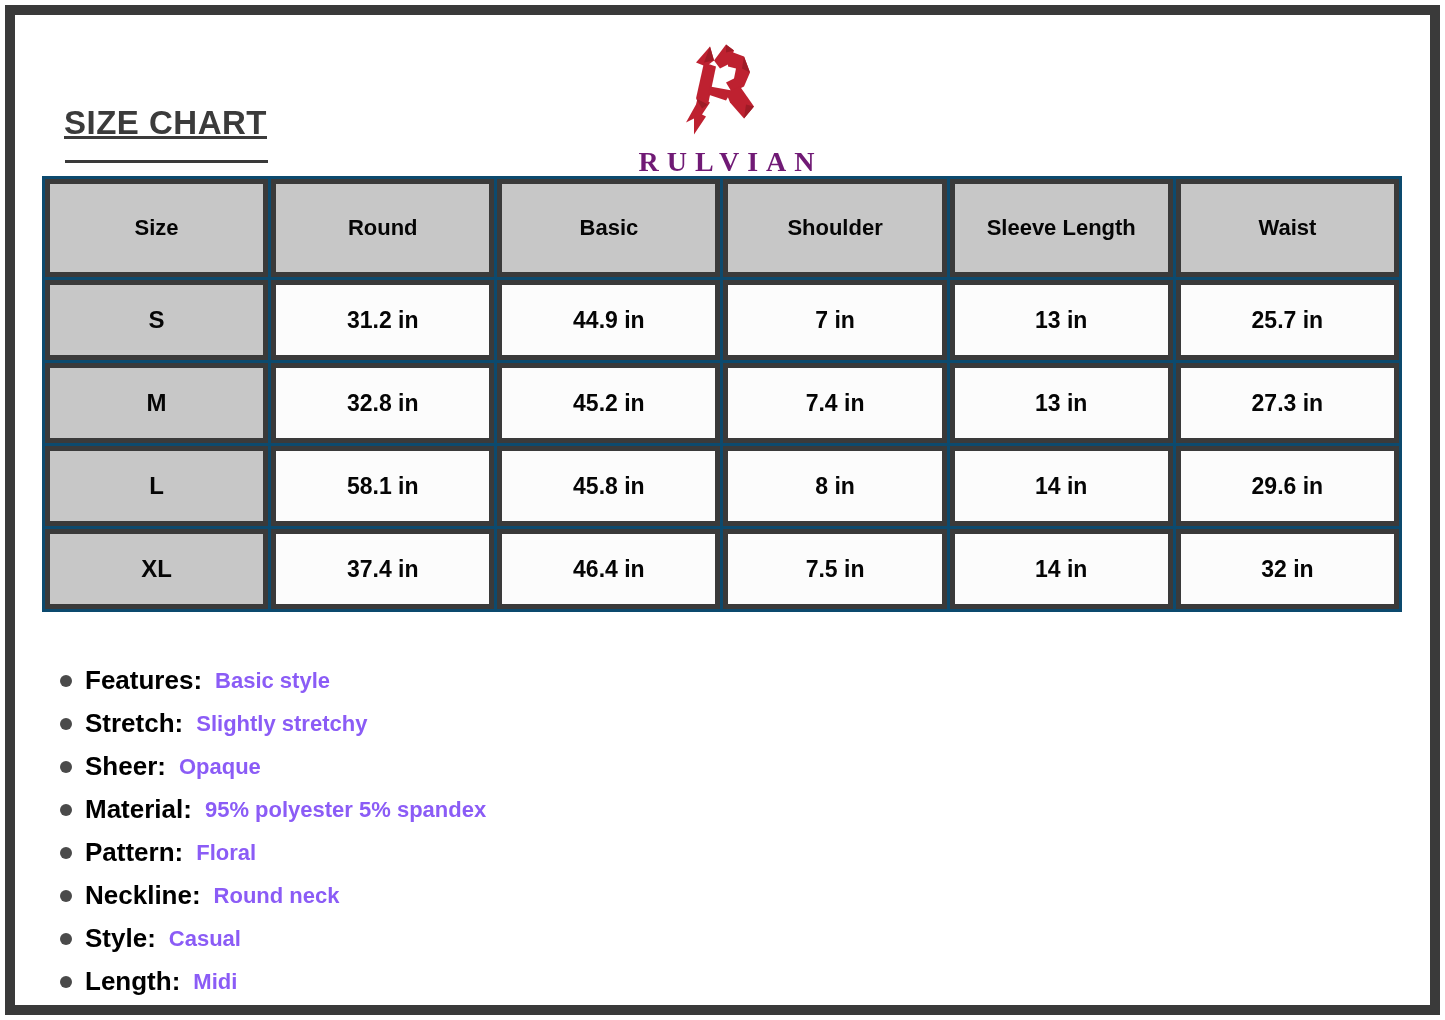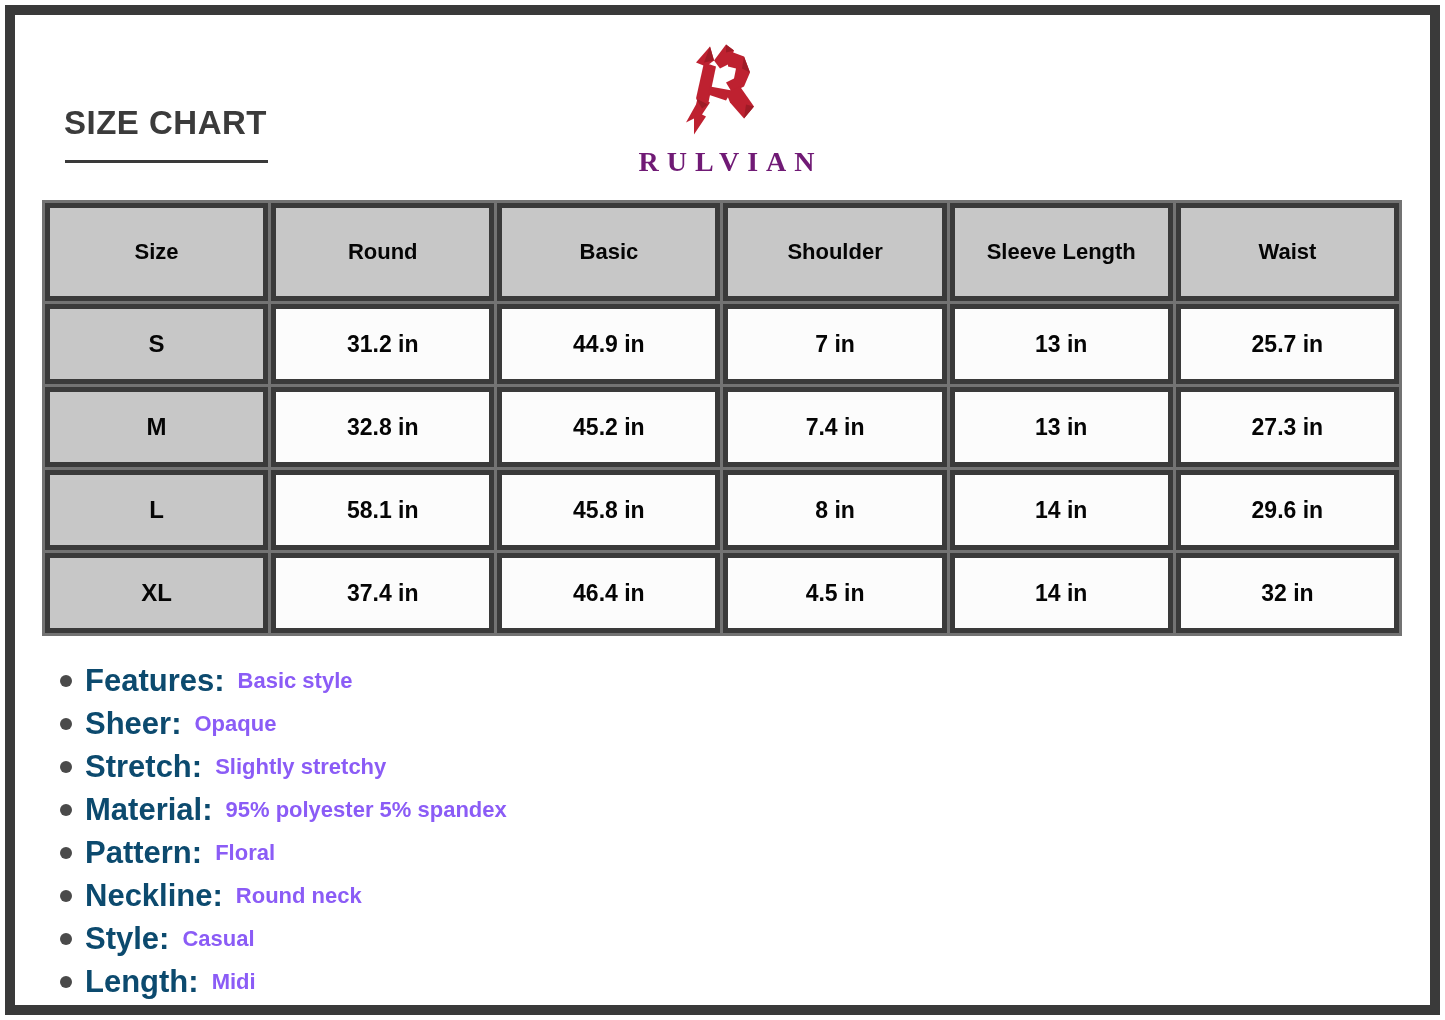--- a/index.html
+++ b/index.html
@@ -23,20 +23,21 @@
     background: #ffffff;
   }
   .page-title {
     position: absolute;
     left: 64px;
     top: 104px;
     font-size: 33px;
     font-weight: bold;
     color: #3B3B3B;
     letter-spacing: 0.5px;
+    text-decoration: underline;
   }
   .title-underline {
     position: absolute;
     left: 65px;
     top: 160px;
     width: 203px;
     height: 3px;
     background: #3A3A3A;
   }
   .logo {
@@ -62,26 +63,26 @@
     font-family: "Liberation Serif", serif;
     font-size: 28px;
     font-weight: bold;
     color: #701a75;
     letter-spacing: 8px;
     margin-left: 8px;
   }
   table.size-table {
     position: absolute;
     left: 42px;
-    top: 200px;
+    top: 176px;
     width: 1360px;
     border-collapse: separate;
     border-spacing: 3px;
     table-layout: fixed;
-    background: #737373;
+    background: #0c4a6e;
   }
   .size-table th, .size-table td {
     border: 5px solid #3A3A3A;
     font-weight: bold;
     text-align: center;
     vertical-align: middle;
     color: #050505;
     padding: 0;
   }
   .size-table thead th {
@@ -114,23 +115,23 @@
   }
   .dot {
     width: 12px;
     height: 12px;
     border-radius: 50%;
     background: #4A4A4A;
     margin-right: 13px;
     flex: none;
   }
   .lbl {
-    font-size: 31px;
-    font-weight: bold;
-    color: #0c4a6e;
+    font-size: 26px;
+    font-weight: bold;
+    color: #000000;
   }
   .val {
     font-size: 22px;
     font-weight: bold;
     color: #8b5cf6;
     margin-left: 13px;
   }
 </style>
 </head>
 <body>
@@ -192,45 +193,45 @@
         <td>58.1 in</td>
         <td>45.8 in</td>
         <td>8 in</td>
         <td>14 in</td>
         <td>29.6 in</td>
       </tr>
       <tr>
         <th class="rowhead">XL</th>
         <td>37.4 in</td>
         <td>46.4 in</td>
-        <td>4.5 in</td>
+        <td>7.5 in</td>
         <td>14 in</td>
         <td>32 in</td>
       </tr>
     </tbody>
 </table>
 
 <ul class="details">
     <li>
       <span class="dot"></span>
       <span class="lbl">Features:</span>
       <span class="val">Basic style</span>
     </li>
     <li>
       <span class="dot"></span>
+      <span class="lbl">Stretch:</span>
+      <span class="val">Slightly stretchy</span>
+    </li>
+    <li>
+      <span class="dot"></span>
       <span class="lbl">Sheer:</span>
       <span class="val">Opaque</span>
     </li>
     <li>
       <span class="dot"></span>
-      <span class="lbl">Stretch:</span>
-      <span class="val">Slightly stretchy</span>
-    </li>
-    <li>
-      <span class="dot"></span>
       <span class="lbl">Material:</span>
       <span class="val">95% polyester 5% spandex</span>
     </li>
     <li>
       <span class="dot"></span>
       <span class="lbl">Pattern:</span>
       <span class="val">Floral</span>
     </li>
     <li>
       <span class="dot"></span>

